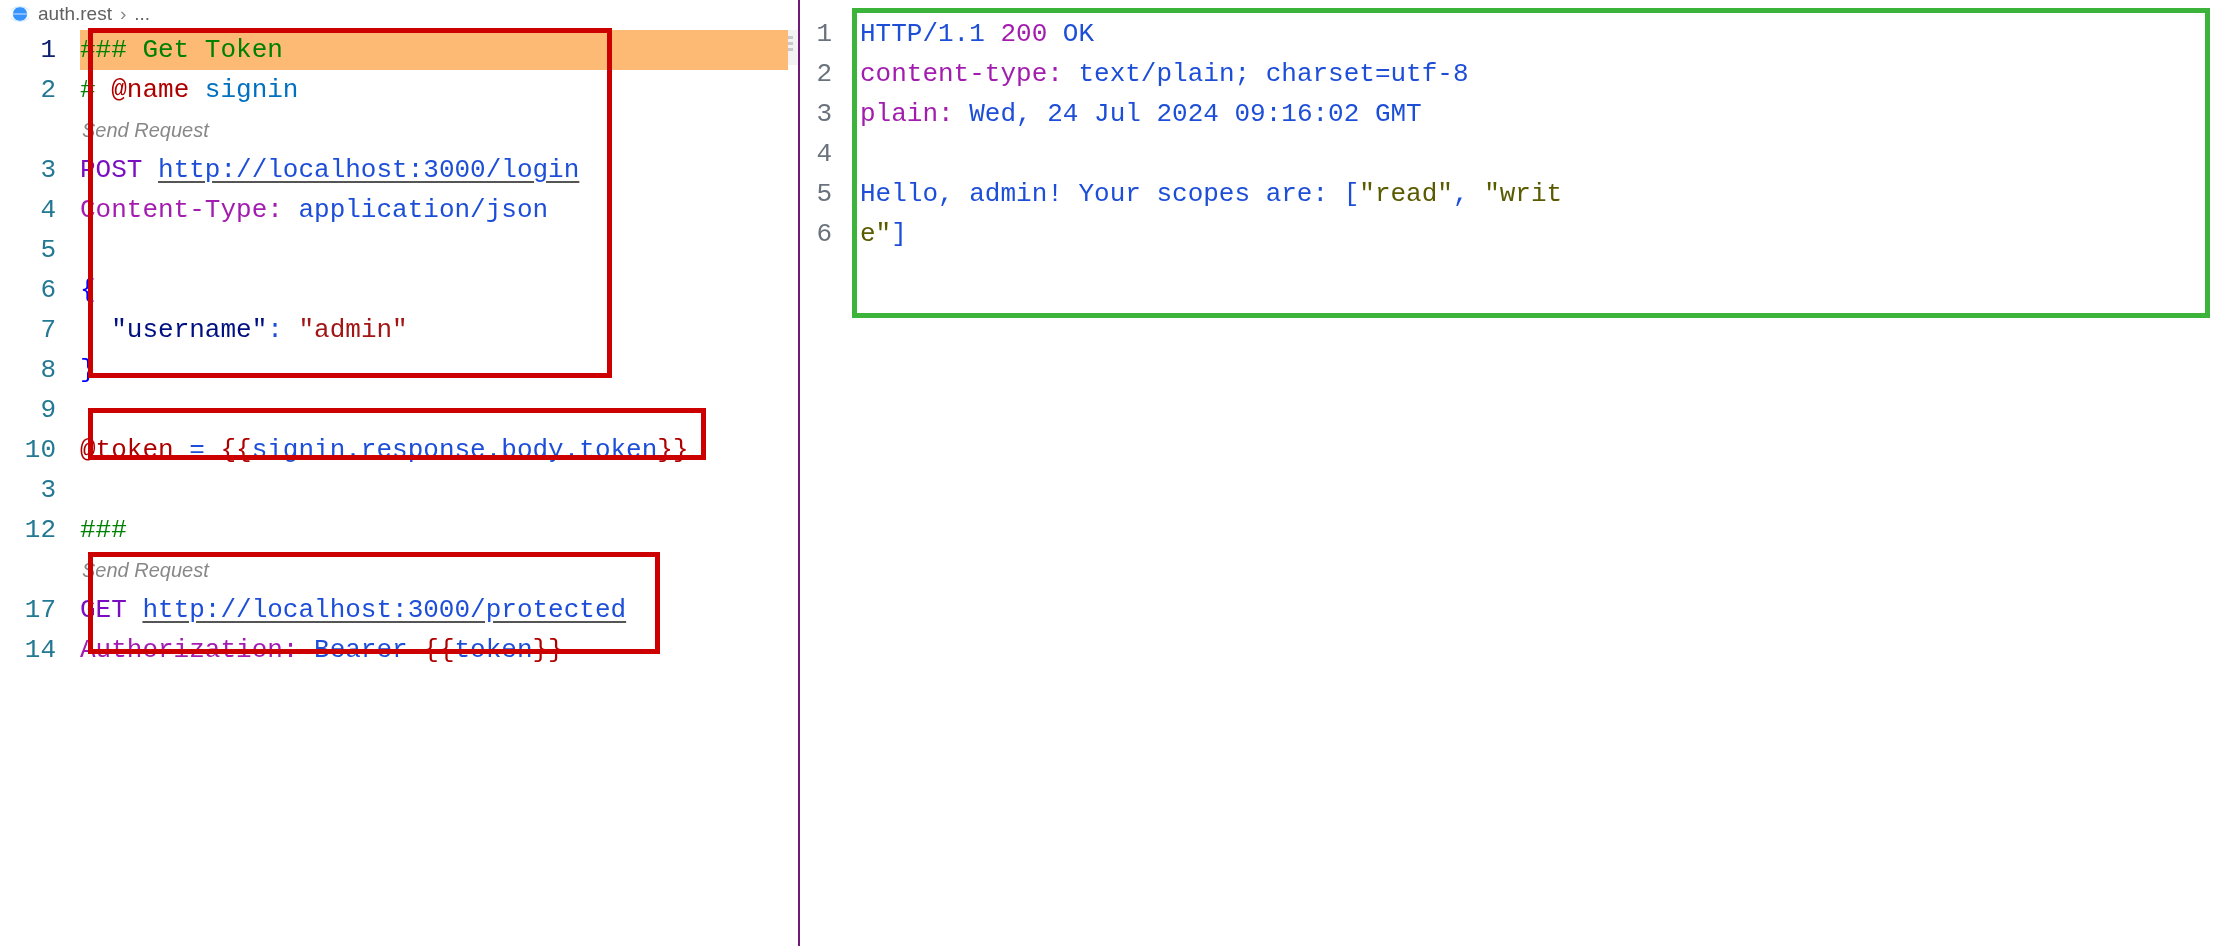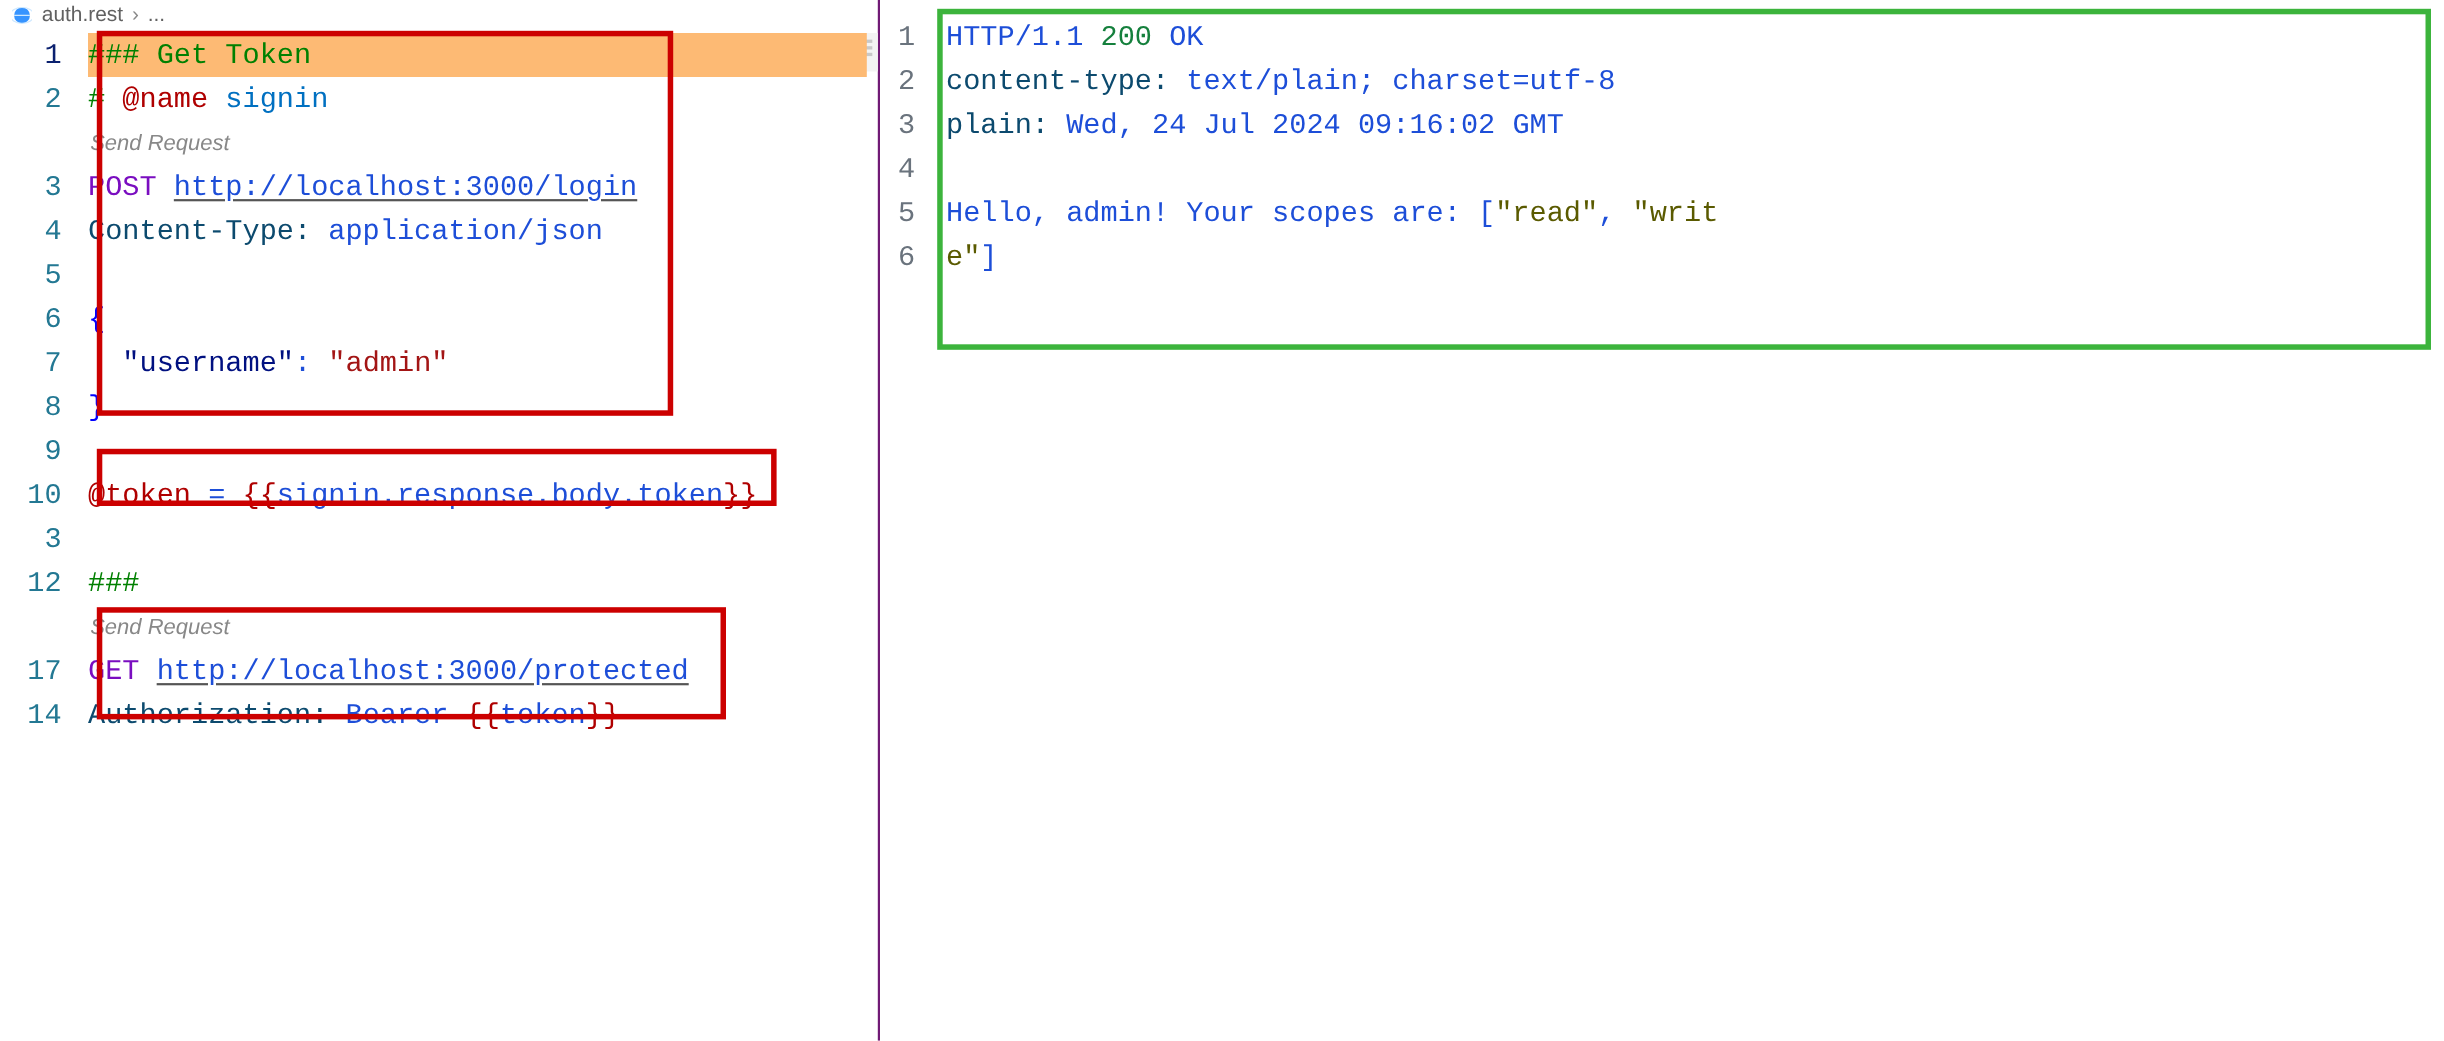--- a/index.html
+++ b/index.html
@@ -56,27 +56,27 @@
     color: #888888;
     height: 40px;
     display: flex;
     align-items: center;
     padding-left: 2px;
     cursor: pointer;
     font-style: italic;
   }
   
   .c-green  { color: #008000; }
-  .c-darkred{ color: #0c4a6e; }
+  .c-darkred{ color: #a21caf; }
   .c-red    { color: #af0000; }
   .c-teal   { color: #0070C1; }
   .c-blue   { color: #0000FF; }
   .c-navy   { color: #001080; }
   .c-purple { color: #7A0DC0; font-weight: 500; }
-  .c-orange { color: #15803d; }
+  .c-orange { color: #a21caf; }
   .c-olive  { color: #5A5A00; }
   .c-black  { color: #1d4ed8; }
   .c-string { color: #a31515; }
   .url { text-decoration: underline; text-decoration-color: #555; text-underline-offset: 4px; }
 
   
   .minimap {
     position: absolute;
     top: 30px;
     right: 0;

